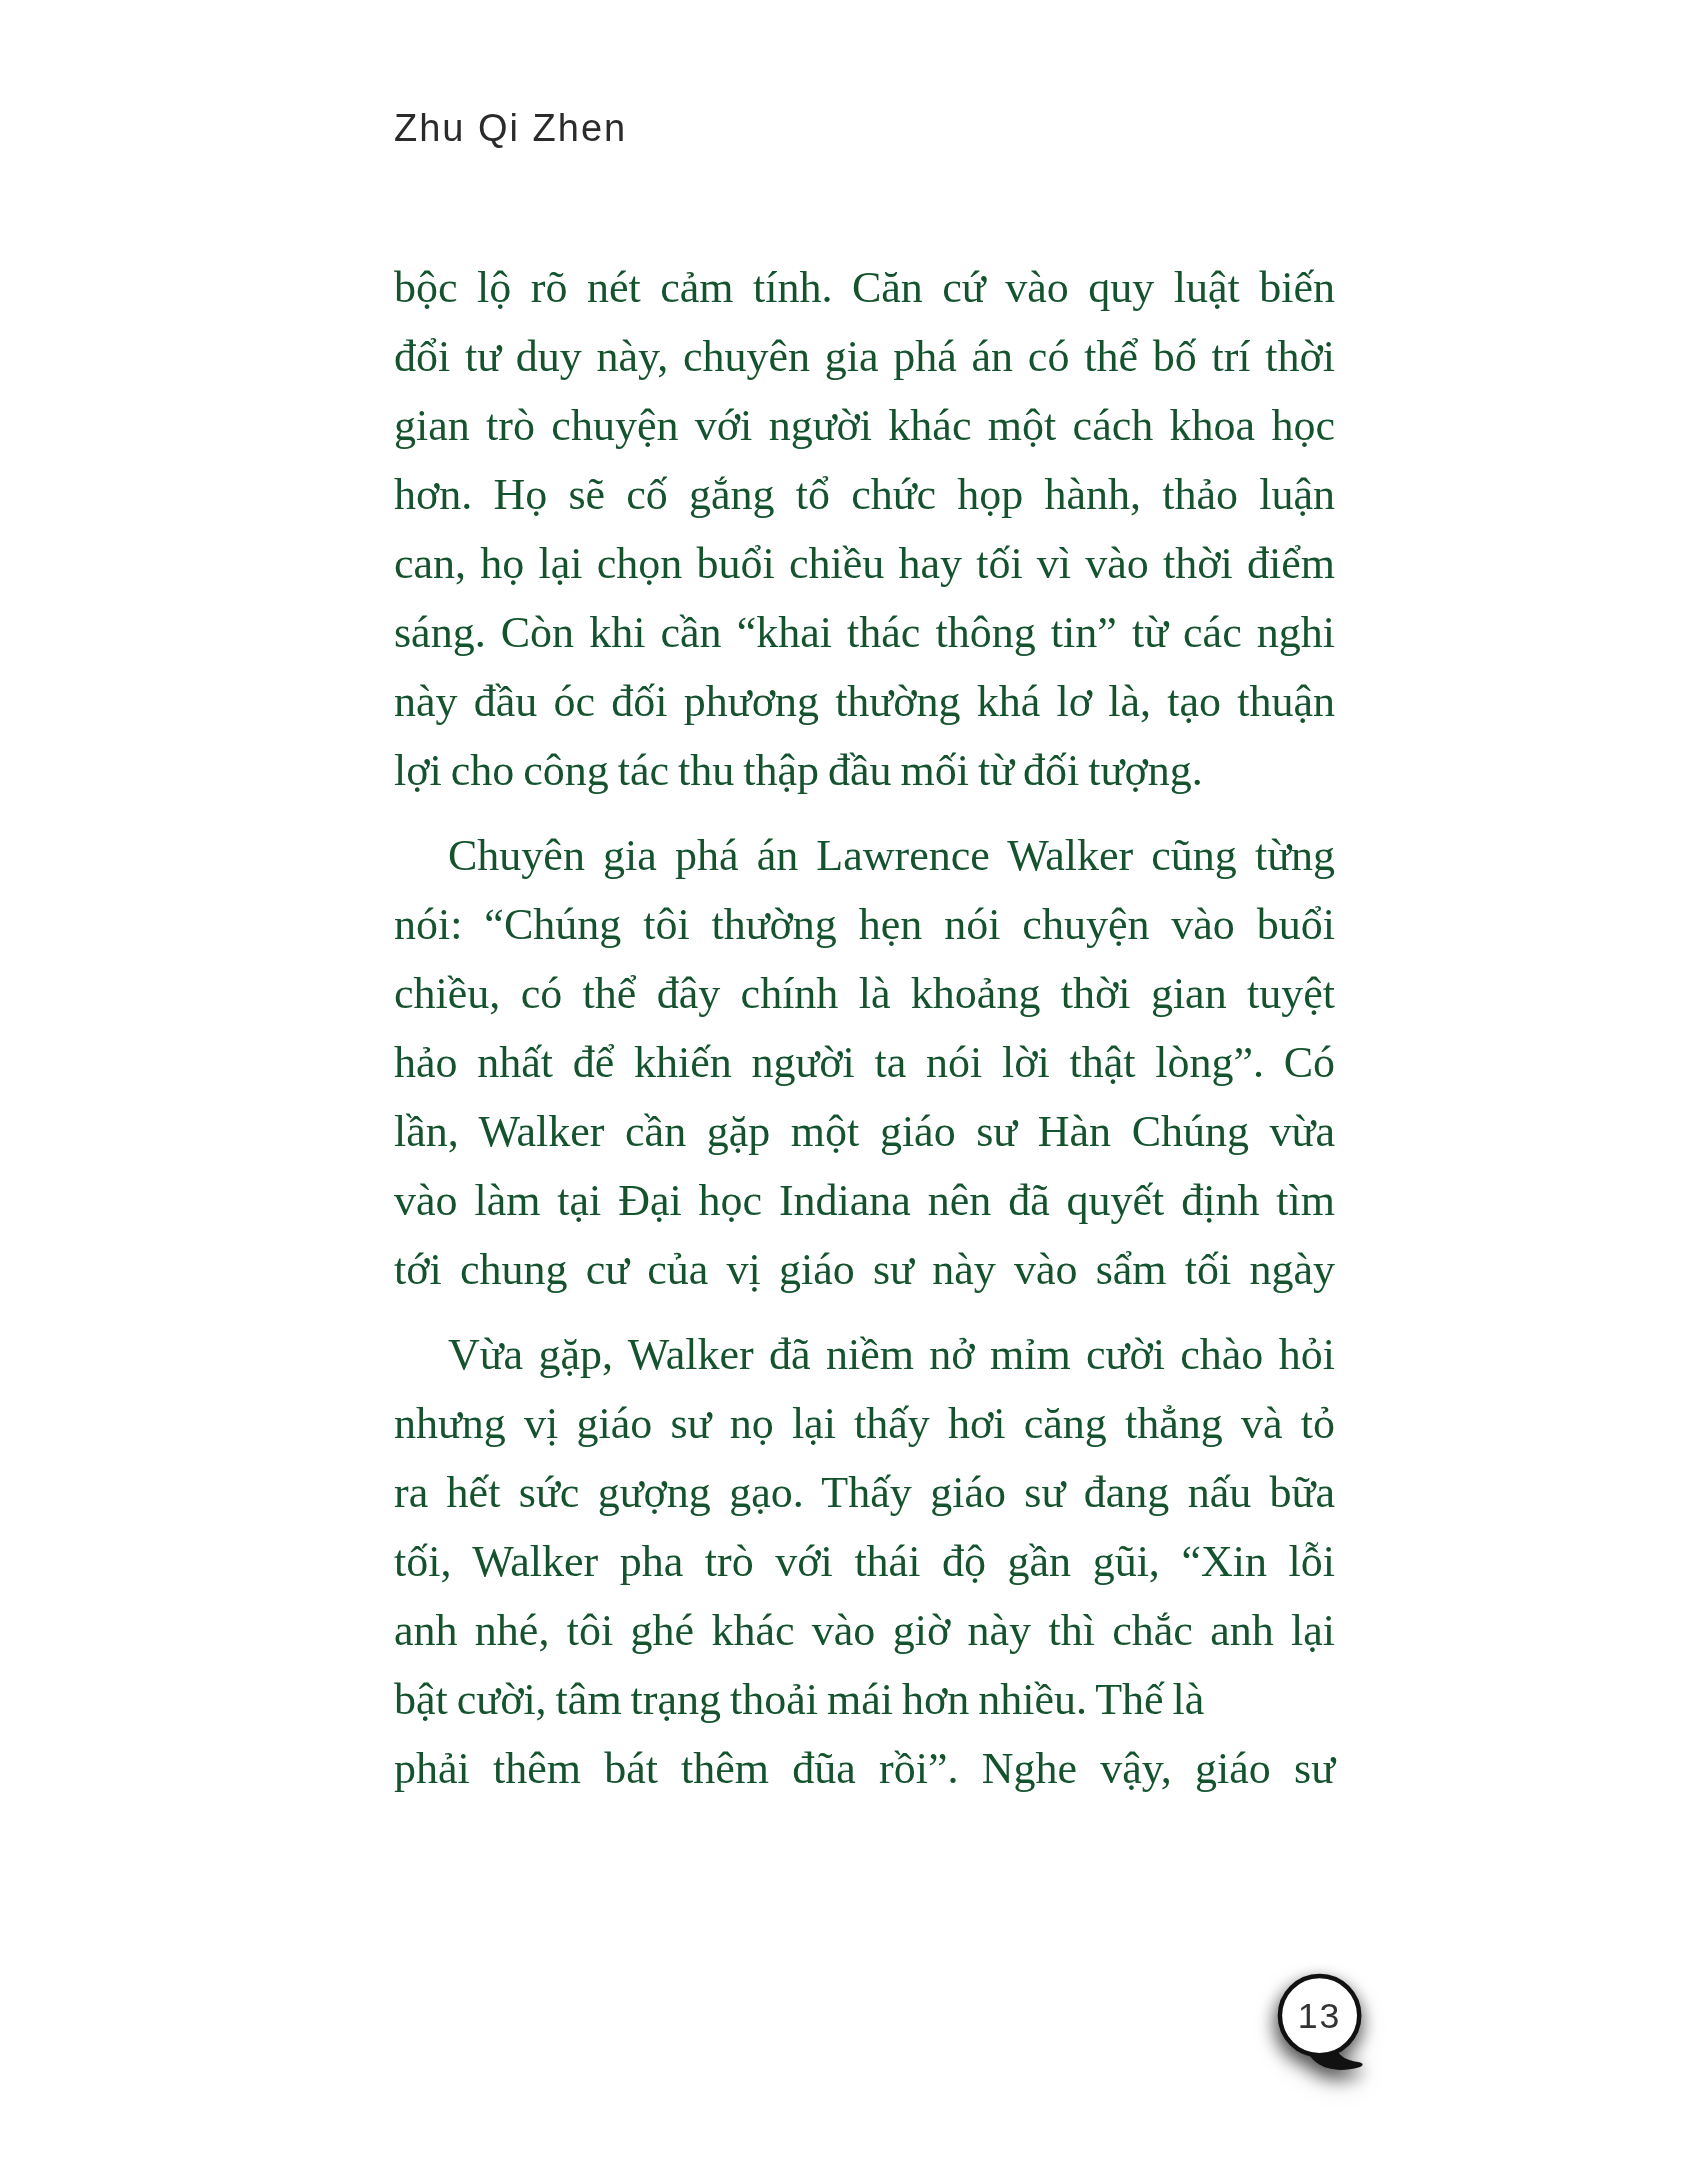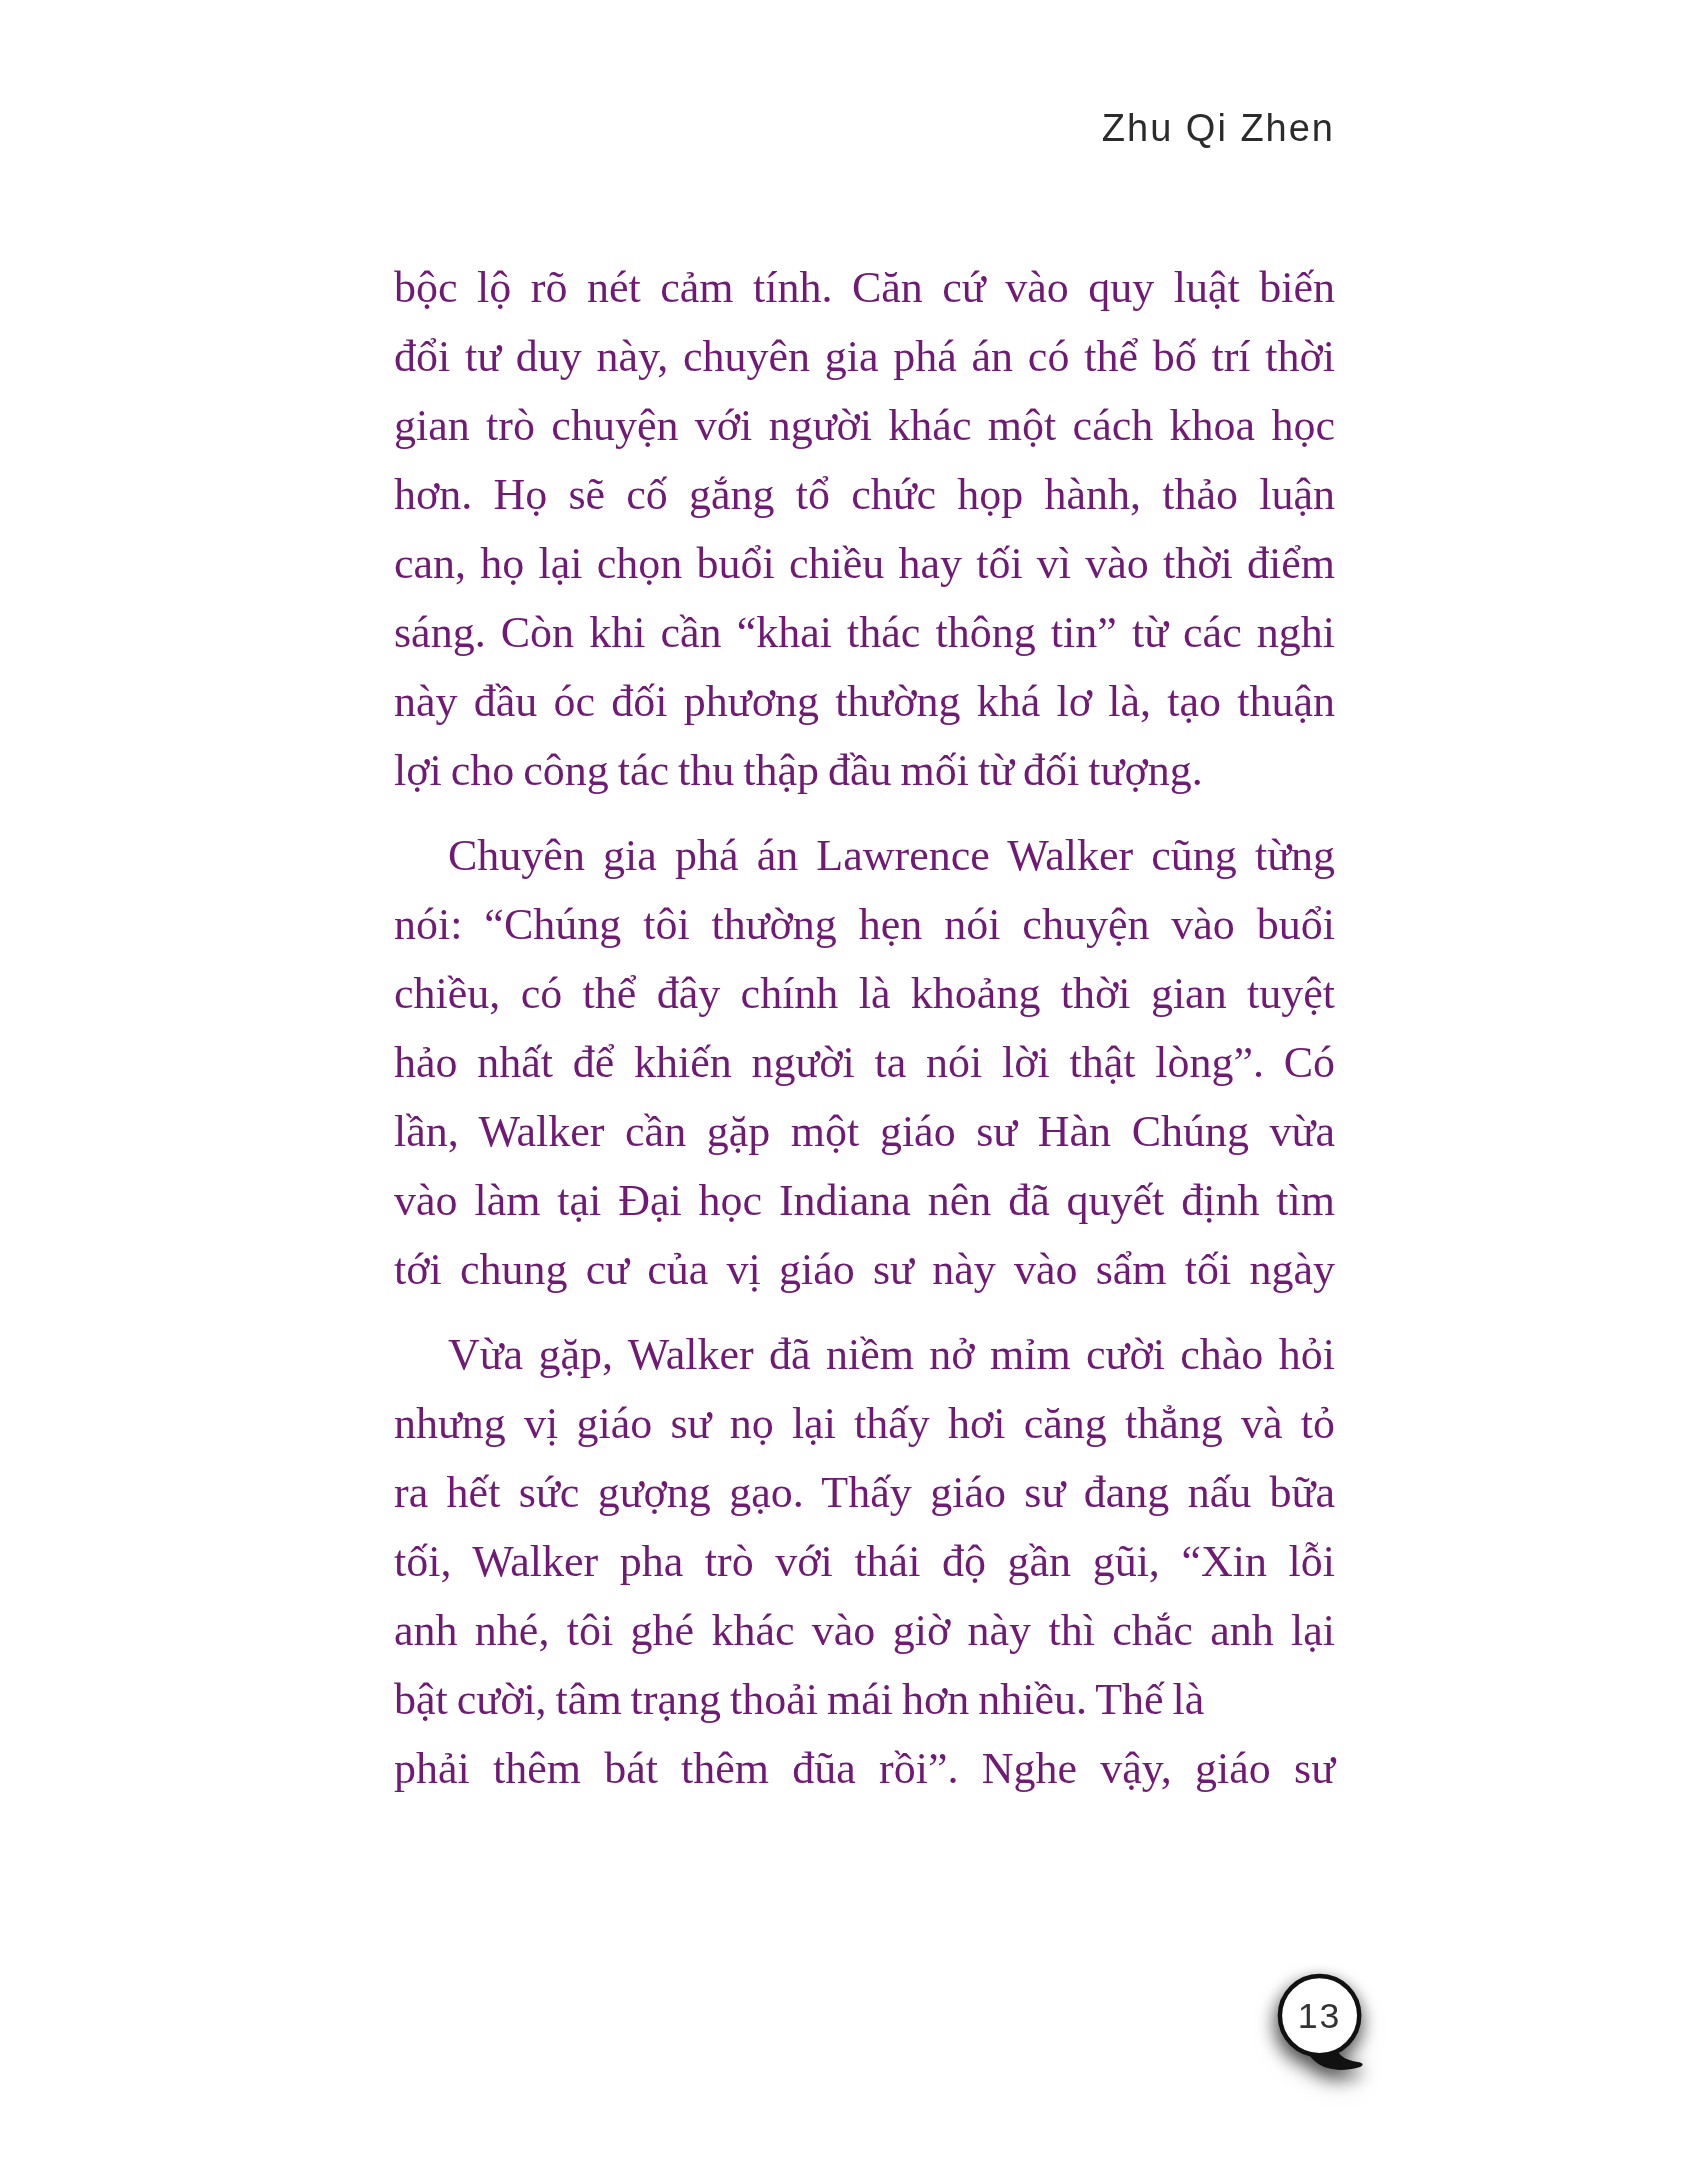--- a/index.html
+++ b/index.html
@@ -13,35 +13,35 @@
     height: 2178px;
     background: #ffffff;
     overflow: hidden;
     font-family: "Liberation Serif", serif;
   }
   .running-head {
     position: absolute;
     top: 107px;
     left: 394px;
     width: 941px;
-    text-align: right;
+    text-align: left;
     font-family: "Liberation Sans", sans-serif;
     font-size: 38px;
     font-weight: 300;
     letter-spacing: 2px;
     color: #2b2b2b;
   }
   .text-block {
     position: absolute;
     top: 253px;
     left: 394px;
     width: 941px;
     font-size: 44px;
     line-height: 69px;
-    color: #701a75;
+    color: #14532d;
     word-spacing: -2px;
   }
   .para { margin: 0; }
   .para.indent { margin-top: 16px; }
   .para.indent .para-line:first-child { text-indent: 54px; }
   .para-line {
     height: 69px;
     text-align: justify;
     text-align-last: justify;
     overflow: visible;

